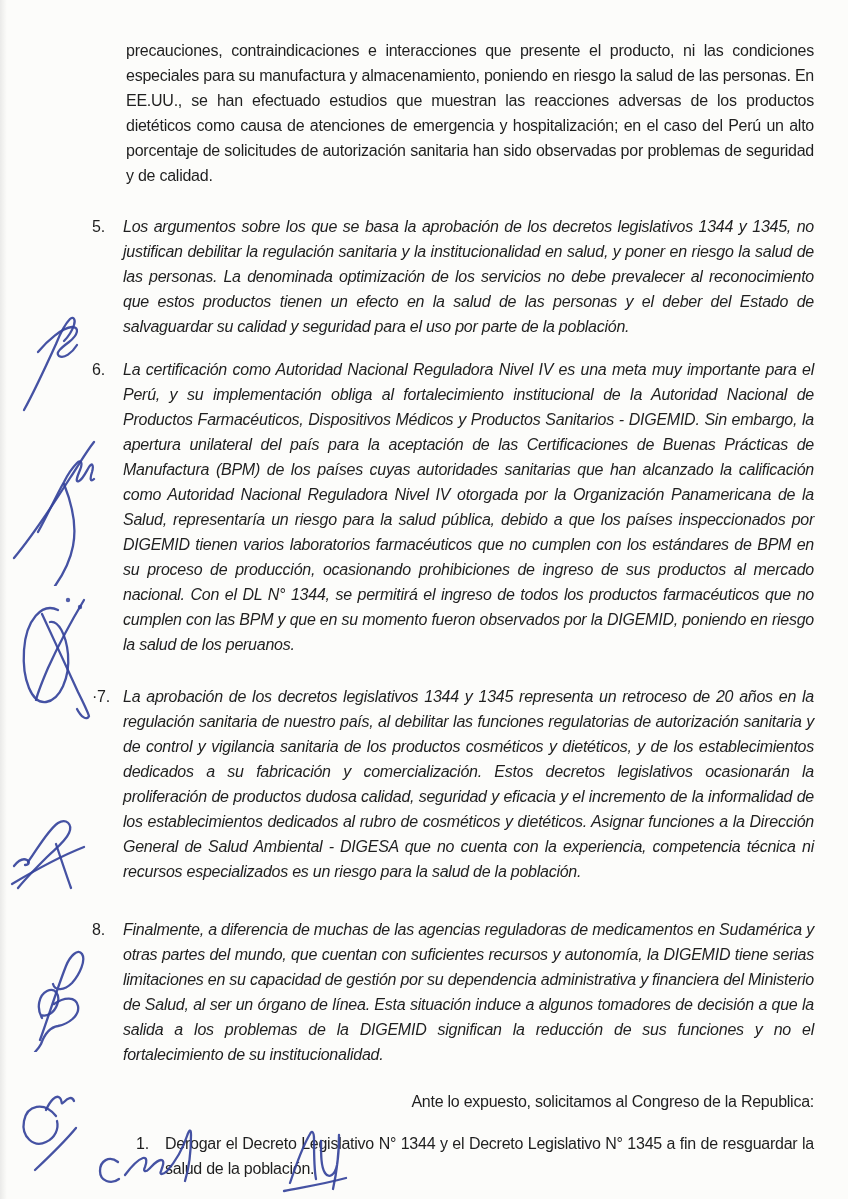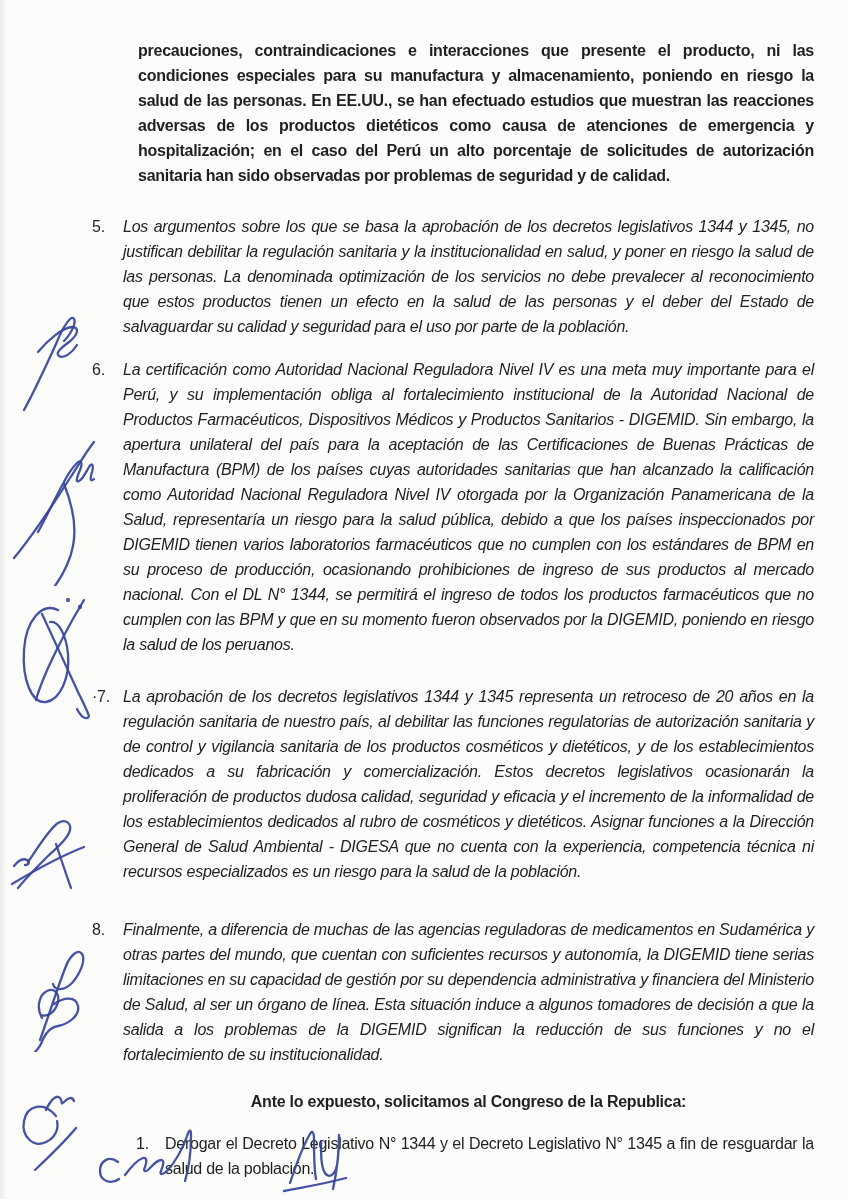--- a/index.html
+++ b/index.html
@@ -22,22 +22,21 @@
   }
   .content{
     position:absolute;
     left:92px; top:38px; width:722px;
     font-size:16px; line-height:25px;
     letter-spacing:-0.25px;
     color:#1f1f1f;
   }
   .para{
     text-align:justify;
-    margin:0 0 0 46px;
-    font-weight:bold;
+    margin:0 0 0 34px;
   }
   .item{
     display:flex;
     align-items:flex-start;
   }
   .item .num{
     flex:0 0 31px;
     width:31px;
   }
   .item .txt{
@@ -46,21 +45,21 @@
     font-style:italic;
   }
   .gap-a{margin-top:26px;}
   .gap-b{margin-top:18px;}
   .gap-c{margin-top:27px;}
   .gap-d{margin-top:33px;}
   .gap-e{margin-top:22px;}
   .gap-f{margin-top:17px;}
   .closing{
     margin-left:31px;
-    text-align:center;
+    text-align:right;
   }
   .request{
     display:flex;
     margin-left:44px;
   }
   .request .num{flex:0 0 29px;width:29px;}
   .request .txt{flex:1;text-align:justify;}
   .sig{
     position:absolute;
     pointer-events:none;

